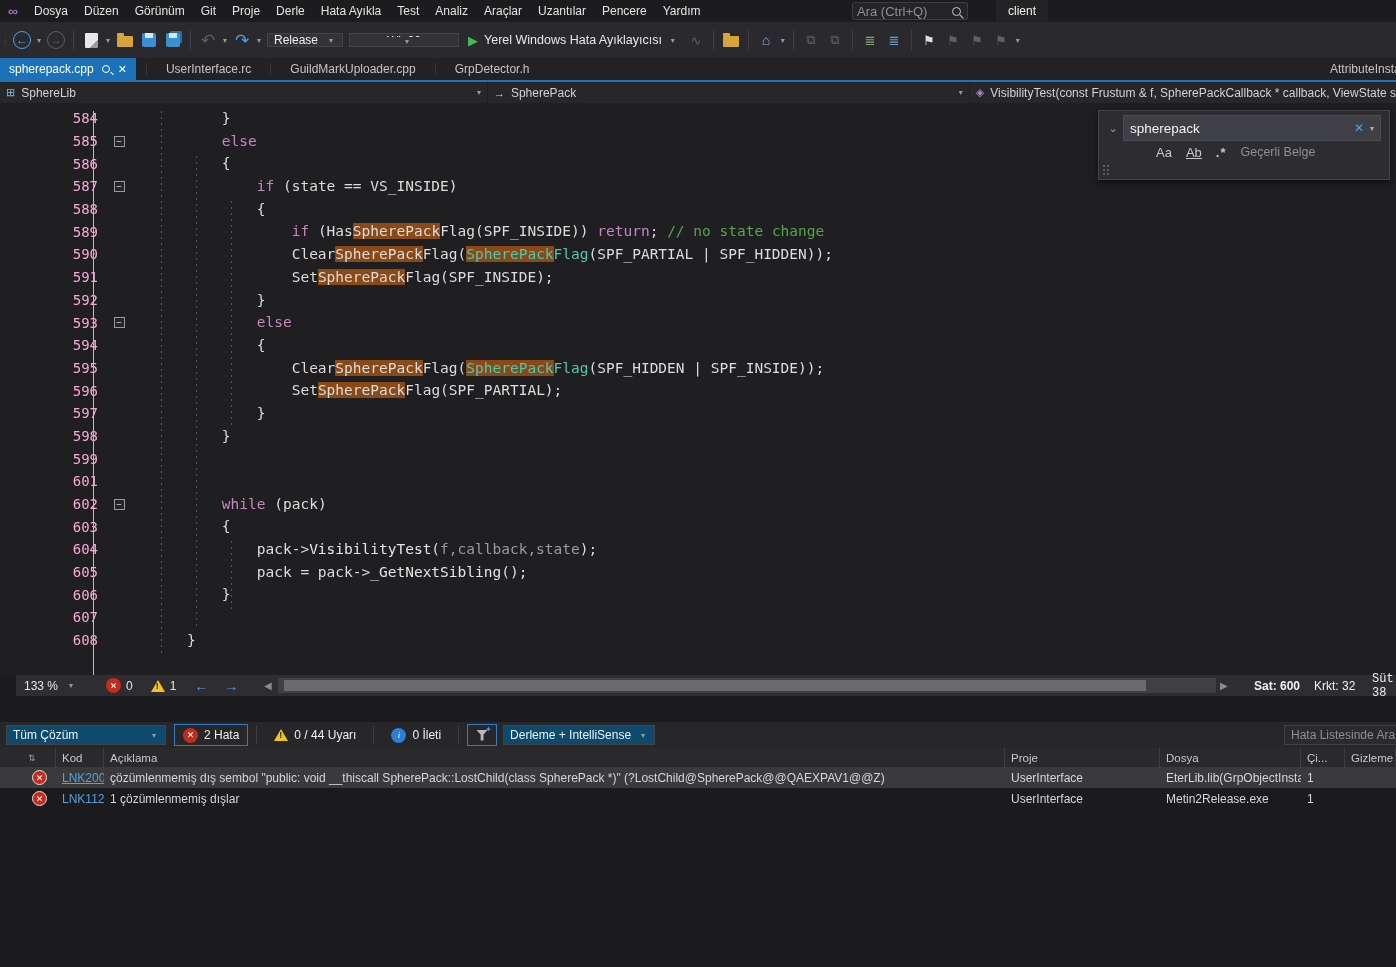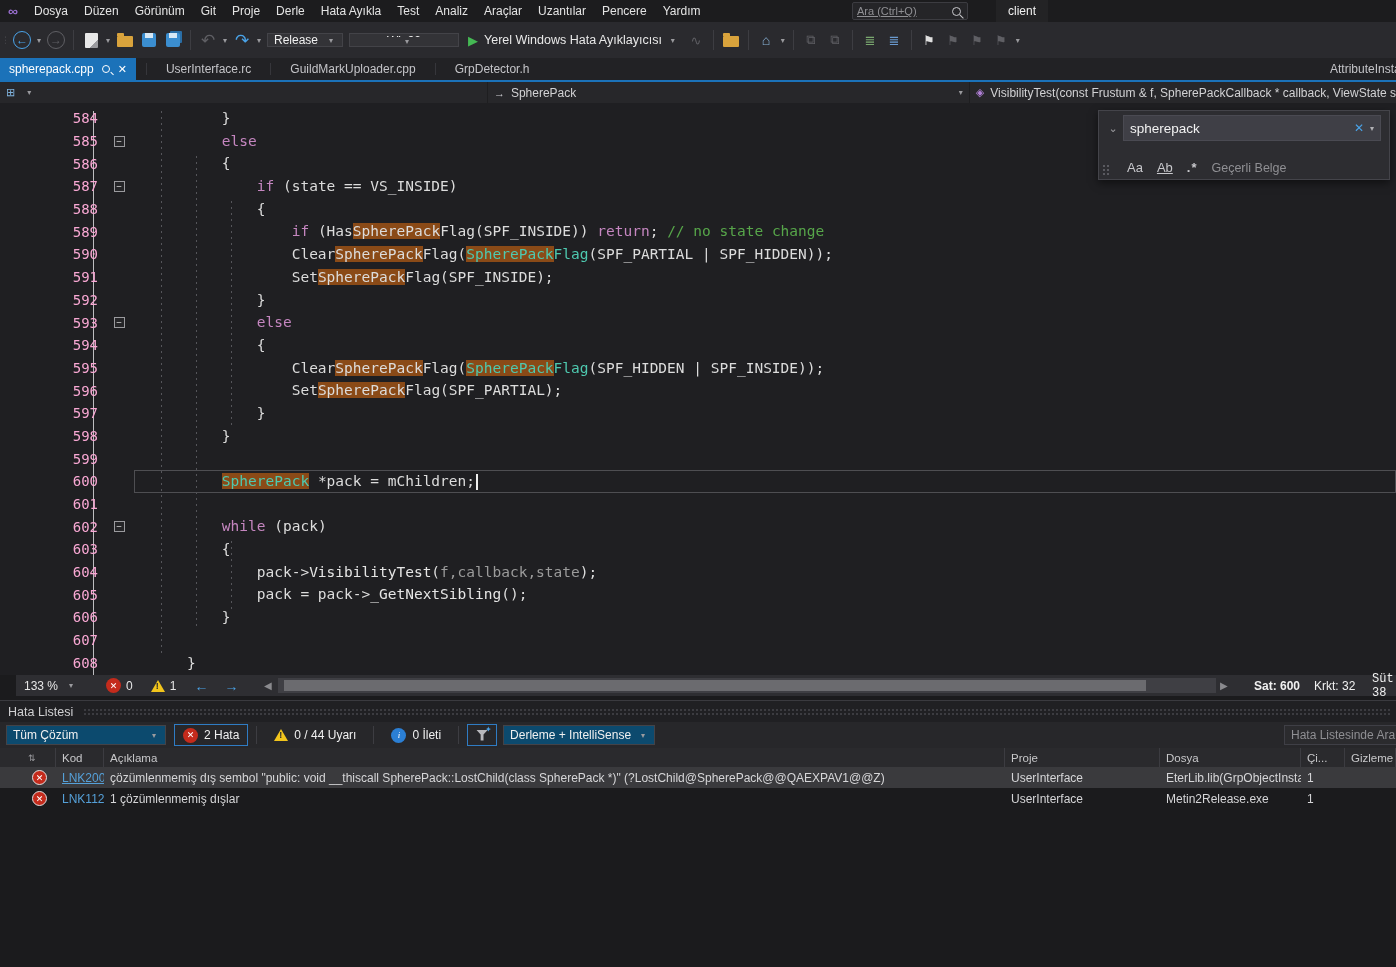--- a/index.html
+++ b/index.html
@@ -8,21 +8,21 @@
   .app { position:relative; width:1396px; height:967px; background:#1b1b1d; overflow:hidden; }
 
   
   .titlebar { position:absolute; left:0; top:0; width:100%; height:22px; background:#1c1c1e;
               display:flex; align-items:center; color:#e4e4e4; font-size:12px; }
   .vs-logo { width:26px; text-align:center; color:#9a6fd0; font-size:14px; font-weight:bold; }
   .menus { display:flex; height:100%; align-items:center; }
   .menu-item { padding:0 8px; height:100%; display:flex; align-items:center; cursor:default; }
   .qsearch { position:absolute; left:852px; top:2px; width:116px; height:18px; background:#252528;
              border:1px solid #3c3c41; border-radius:2px; display:flex; align-items:center; padding:0 4px; }
-  .qsearch .ph { color:#8f8f93; font-size:11px; flex:1; white-space:nowrap; overflow:hidden;text-decoration:underline; }
+  .qsearch .ph { color:#8f8f93; font-size:13px; flex:1; white-space:nowrap; overflow:hidden; }
   .mag { width:9px; height:9px; border:1.4px solid #c8c8cc; border-radius:50%; position:relative; margin-right:2px; }
   .mag::after { content:""; position:absolute; width:5px; height:1.4px; background:#c8c8cc;
                 transform:rotate(45deg); left:6px; top:8px; }
   .solution-badge { position:absolute; left:996px; top:0; height:22px; display:flex; align-items:center;
                     padding:0 12px; background:#232325; color:#f0f0f0; font-size:12px; }
 
   
   .toolbar { position:absolute; left:0; top:22px; width:100%; height:36px; background:#2a2a2e;
              display:flex; align-items:center; color:#c8c8cc; font-size:13px; }
   .tb-grip { width:10px; color:#4a4a4f; font-size:9px; letter-spacing:-1px; text-align:center; }
@@ -89,21 +89,21 @@
 
   
   .find-popup { position:absolute; right:6px; top:7px; width:292px; height:70px; background:#2d2d31;
                 border:1px solid #44444a; box-shadow:0 3px 8px rgba(0,0,0,.5); z-index:5; }
   .find-row1 { display:flex; align-items:center; height:34px; padding:0 8px 0 4px; }
   .find-chevron { color:#9a9a9e; font-size:11px; width:20px; text-align:center; }
   .find-input { flex:1; height:26px; background:#3f3f46; border:1px solid #4a4a52; display:flex; align-items:center; padding:0 6px; }
   .find-query { flex:1; color:#f2f2f2; font-size:13.5px; }
   .find-x { color:#4aa3e8; font-size:12px; margin:0 6px; }
   .find-dd { color:#b0b0b4; font-size:8px; }
-  .find-row2 { display:flex; align-items:flex-end; height:30px; padding-left:28px; gap:14px; color:#c8c8cc; font-size:13px; }
+  .find-row2 { display:flex; align-items:flex-start; height:30px; padding-left:28px; gap:14px; color:#c8c8cc; font-size:13px;margin-left:29px; }
   .find-opt { cursor:default; }
   .find-opt.u { text-decoration:underline; }
   .regex-ic { font-weight:bold; letter-spacing:1px; }
   .find-scope { color:#8f8f93; font-size:12.5px; }
   .find-grip { position:absolute; left:3px; bottom:3px; width:8px; height:12px;
                background-image:radial-gradient(circle,#5a5a60 1px,transparent 1.2px); background-size:4px 4px; }
 
   
   .estatus { position:absolute; left:16px; top:675px; width:100%; height:21px; background:#2e2e32;
              display:flex; align-items:center; color:#e6e6e6; font-size:12px; }
@@ -268,20 +268,21 @@
         <div class="tab">
           <span>GrpDetector.h</span>
         </div>
       </div>
     <div class="overflow-tab">AttributeInstance.</div>
   </div>
 
   <div class="navbar">
     <div class="nav-seg" style="width:488px;">
       <span class="ic proj-ic">⊞</span>
+      <span class="nav-label" style="flex:1;">SphereLib</span>
       <span class="nav-caret">▾</span>
     </div>
     <div class="nav-sep"></div>
     <div class="nav-seg" style="width:482px;">
       <span class="ic arrow-ic">→</span>
       <span class="nav-label" style="flex:1;">SpherePack</span>
       <span class="nav-caret">▾</span>
     </div>
     <div class="nav-sep"></div>
     <div class="nav-seg" style="flex:1;">
@@ -375,25 +376,20 @@
         </div>
         <div class="crow">
           <span class="ln">598</span>
           <span class="foldc"></span>
           <pre class="codepart"><span class="sg-p">        }</span></pre>
         </div>
         <div class="crow">
           <span class="ln">599</span>
           <span class="foldc"></span>
           <pre class="codepart"></pre>
-        </div>
-        <div class="crow cur">
-          <span class="ln">600</span>
-          <span class="foldc"></span>
-          <pre class="codepart"><span class="sg-p">        </span><span class="sg-t hlm">SpherePack</span><span class="sg-p"> *pack = mChildren;</span><span class="caret-bar"></span></pre>
         </div>
         <div class="crow">
           <span class="ln">601</span>
           <span class="foldc"></span>
           <pre class="codepart"></pre>
         </div>
         <div class="crow">
           <span class="ln">602</span>
           <span class="foldc">
             <span class="foldbox">−</span>
@@ -469,24 +465,20 @@
     <span class="scroll-arrow" style="left:248px;">◀</span>
     <div class="hscroll">
       <div class="hthumb"></div>
     </div>
     <span class="scroll-arrow" style="left:1204px;">▶</span>
     <span class="pos" style="left:1238px;font-weight:bold;">Sat: 600</span>
     <span class="pos" style="left:1298px;">Krkt: 32</span>
     <span class="pos" style="left:1356px;font-family:Liberation Mono, monospace;">Süt: 38</span>
   </div>
 
-  <div class="panel-header">
-    <span class="ttl">Hata Listesi</span>
-    <span class="panel-dots"></span>
-  </div>
 
   <div class="ptoolbar">
     <span class="ptb-combo" style="width:160px;">
       <span class="cv" style="flex:1;">Tüm Çözüm</span>
       <span class="tb-caret">▾</span>
     </span>
     <span class="ptb-btn sel">
       <span class="mini-ic err">✕</span>
       <span>2 Hata</span>
     </span>

